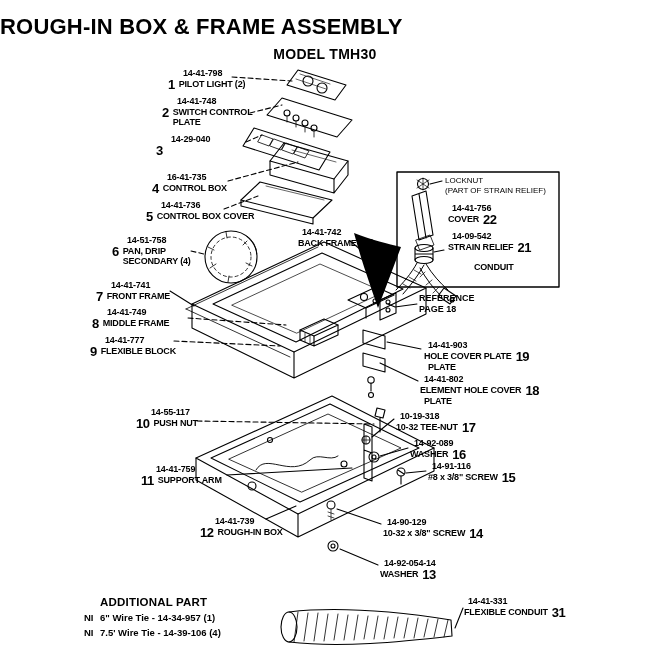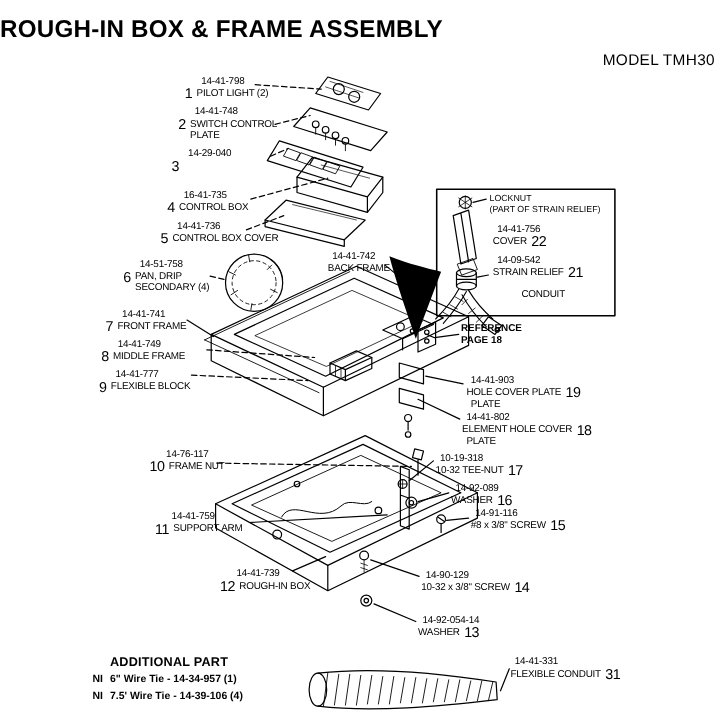--- a/index.html
+++ b/index.html
@@ -1,22 +1,22 @@
 <!DOCTYPE html>
 <html><head>
 <meta charset="utf-8">
 <style>
   html,body{margin:0;padding:0}
   body{width:650px;height:650px;background:#fff;position:relative;overflow:hidden;
        font-family:"Liberation Sans",sans-serif;color:#000;-webkit-font-smoothing:none}
   .title{position:absolute;left:0;right:0;top:14px;
          font-weight:bold;font-size:22px;letter-spacing:.2px}
-  .subtitle{position:absolute;left:0;right:0;top:46px;text-align:right;
-            font-weight:normal;font-size:14px;letter-spacing:.3px}
-  .callout{position:absolute;font-weight:normal;font-size:9px;line-height:1.18;white-space:nowrap}
+  .subtitle{position:absolute;left:0;right:0;top:46px;text-align:center;
+            font-weight:bold;font-size:14px;letter-spacing:.3px}
+  .callout{position:absolute;font-weight:bold;font-size:9px;line-height:1.18;white-space:nowrap}
   .callout .pn{margin-left:15px;letter-spacing:-.2px}
   .callout.r .pn{margin-left:4px}
   .callout .row{display:flex;align-items:flex-start;gap:4px}
   .callout .num{font-size:13px;line-height:.85;letter-spacing:-.5px}
   .callout .desc{white-space:pre-line;letter-spacing:-.2px}
   .callout .extra{margin-left:4px;letter-spacing:-.2px}
   .ref-note{position:absolute;font-weight:bold;font-size:9px;line-height:1.2;white-space:pre-line}
   .locknut{position:absolute;font-weight:normal;font-size:8px;line-height:1.25;white-space:pre-line}
   .addl-head{position:absolute;font-weight:bold;font-size:11.5px;letter-spacing:.2px}
   .addl-item{position:absolute;font-weight:bold;font-size:9.5px;white-space:nowrap}
@@ -238,24 +238,24 @@
     </div>
 </div>
 <div class="callout" style="left:90px;top:335px">
   <div class="pn">14-41-777</div>
   <div class="row">
       <span class="num">9</span>
       <span class="desc">FLEXIBLE BLOCK</span>
     </div>
 </div>
 <div class="callout" style="left:136px;top:407px">
-  <div class="pn">14-76-117</div>
+  <div class="pn">14-55-117</div>
   <div class="row">
       <span class="num">10</span>
-      <span class="desc">FRAME NUT</span>
+      <span class="desc">PUSH NUT</span>
     </div>
 </div>
 <div class="callout" style="left:141px;top:464px">
   <div class="pn">14-41-759</div>
   <div class="row">
       <span class="num">11</span>
       <span class="desc">SUPPORT ARM</span>
     </div>
 </div>
 <div class="callout" style="left:200px;top:516px">

